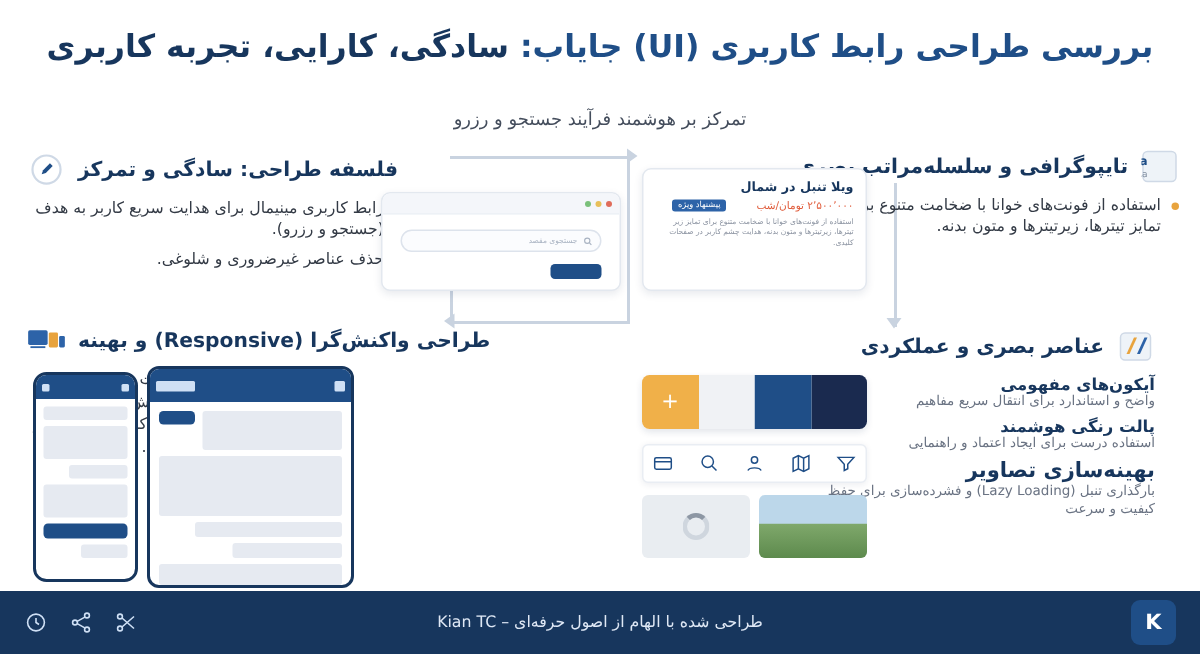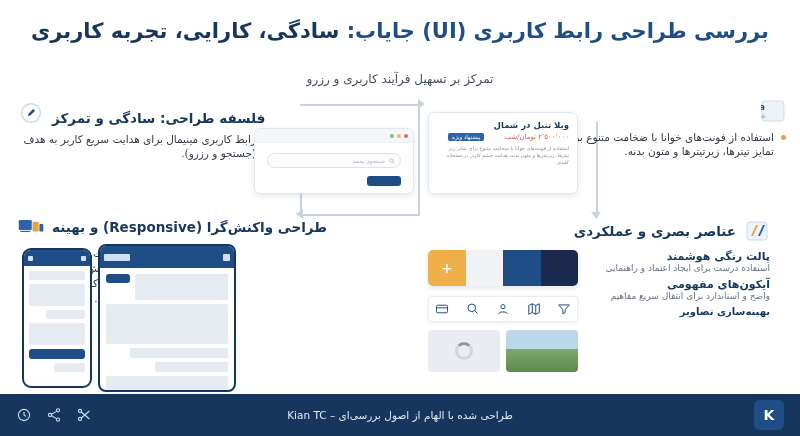--- a/index.html
+++ b/index.html
@@ -155,44 +155,45 @@
 </style>
 </head>
 <body>
 
 <div class="page">
 
   <div class="header">
     <div class="title">
       <span class="accent">بررسی طراحی رابط کاربری (UI) جایاب:</span><span> سادگی، کارایی، تجربه کاربری</span>
     </div>
-    <div class="subtitle">تمرکز بر تسهیل فرآیند کاربری و رزرو</div>
+    <div class="subtitle">تمرکز بر هوشمند فرآیند جستجو و رزرو</div>
   </div>
 
   <div class="hline" style="top:104px; left:300px; width:118px;"></div>
   <div class="arrow-r" style="top:99px; left:418px;"></div>
   <div class="vline" style="top:104px; left:418px; height:110px;"></div>
   <div class="hline" style="top:214px; left:300px; width:120px;"></div>
   <div class="arrow-l" style="top:209px; left:296px;"></div>
   <div class="vline" style="top:122px; left:596px; height:96px;"></div>
   <div class="arrow-d" style="top:212px; left:591px;"></div>
   <div class="vline" style="top:128px; left:300px; height:88px;"></div>
 
   <div id="sec-philosophy">
-    <div class="sec-head" style="justify-content:flex-start; flex-direction:row-reverse;align-items:flex-end;">
+    <div class="sec-head" style="justify-content:flex-start; flex-direction:row-reverse;">
       <div class="sec-icon">
         <svg width="22" height="22" viewBox="0 0 24 24" fill="none" stroke="#1f4e87" stroke-width="1.6">
           <circle cx="12" cy="12" r="10.2" stroke="#cfd9e6"></circle>
           <path d="M8.5 15.5l1-3 5-5 2 2-5 5-3 1z" fill="#1f4e87" stroke="none"></path>
         </svg>
       </div>
       <div class="sec-title">فلسفه طراحی: سادگی و تمرکز</div>
     </div>
     <ul class="bullets">
       <li>رابط کاربری مینیمال برای هدایت سریع کاربر به هدف (جستجو و رزرو).</li>
+      <li>حذف عناصر غیرضروری و شلوغی.</li>
     </ul>
   </div>
 
   <div class="card-search">
     <div class="cs-top">
       <span class="dot" style="background:#e06c5a;"></span>
       <span class="dot" style="background:#e8c05a;"></span>
       <span class="dot" style="background:#7ac07a;"></span>
     </div>
     <div class="cs-body">
@@ -209,20 +210,21 @@
 
   <div id="sec-typography">
     <div class="sec-head">
       <div class="sec-icon">
         <svg width="24" height="24" viewBox="0 0 24 24">
           <rect x="1" y="2" width="22" height="20" rx="3" fill="#eef3f8" stroke="#cfd9e6"></rect>
           <text x="4" y="11" font-size="8" font-family="DejaVu Sans, sans-serif" font-weight="bold" fill="#1f4e87">Aa</text>
           <text x="4" y="19" font-size="6" font-family="DejaVu Sans, sans-serif" fill="#7f8c9e">Aa</text>
         </svg>
       </div>
+      <div class="sec-title">تایپوگرافی و سلسله‌مراتب بصری</div>
     </div>
     <ul class="bullets">
       <li>استفاده از فونت‌های خوانا با ضخامت متنوع برای تمایز تیترها، زیرتیترها و متون بدنه.</li>
     </ul>
   </div>
 
   <div class="card-hotel">
     <div class="ch-title">ویلا تنبل در شمال</div>
     <div class="ch-price">
       <span>۲٬۵۰۰٬۰۰۰ تومان/شب</span>
@@ -285,29 +287,30 @@
         <svg width="24" height="24" viewBox="0 0 24 24">
           <rect x="2" y="3" width="20" height="18" rx="3" fill="#eef3f8" stroke="#cfd9e6"></rect>
           <path d="M6 17l5-11 2 0 -5 11z" fill="#e8a33d"></path>
           <path d="M13 17l5-11 2 0 -5 11z" fill="#2d63a8"></path>
         </svg>
       </div>
       <div class="sec-title">عناصر بصری و عملکردی</div>
     </div>
     <div style="margin-top:6px; direction:rtl; text-align:right;">
       <div style="margin-bottom:5px;">
+        <div style="font-size:11px;font-weight:bold;color:#17365d;">آیکون‌های مفهومی</div>
+        <div class="small-note">واضح و استاندارد برای انتقال سریع مفاهیم</div>
+      </div>
+      <div style="margin-bottom:5px;">
         <div style="font-size:11px;font-weight:bold;color:#17365d;">پالت رنگی هوشمند</div>
         <div class="small-note">استفاده درست برای ایجاد اعتماد و راهنمایی</div>
       </div>
-      <div style="margin-bottom:5px;">
-        <div style="font-size:11px;font-weight:bold;color:#17365d;">آیکون‌های مفهومی</div>
-        <div class="small-note">واضح و استاندارد برای انتقال سریع مفاهیم</div>
-      </div>
       <div>
-        <div style="font-size:10px;font-weight:bold;color:#17365d;">بهینه‌سازی تصاویر</div>
+        <div style="font-size:14px;font-weight:bold;color:#17365d;">بهینه‌سازی تصاویر</div>
+        <div class="small-note" style="line-height:12px;">بارگذاری تنبل (Lazy Loading) و فشرده‌سازی برای حفظ کیفیت و سرعت</div>
       </div>
     </div>
   </div>
 
   <div class="palette">
     <div style="background:#1a2a4f;"></div>
     <div style="background:#1f4e87;"></div>
     <div style="background:#f0f2f5;"></div>
     <div class="plus" style="background:#f0b049;">+</div>
   </div>
@@ -336,21 +339,21 @@
 
   <div class="img-row">
     <div class="img-card img-a"></div>
     <div class="img-card img-b">
       <div class="spinner"></div>
     </div>
   </div>
 
   <div class="footer">
     <div class="logo">K</div>
-    <div>طراحی شده با الهام از اصول بررسی‌ای – Kian TC</div>
+    <div>طراحی شده با الهام از اصول حرفه‌ای – Kian TC</div>
     <div class="ficons">
       <svg width="16" height="16" viewBox="0 0 24 24" fill="none" stroke="#cfe0f5" stroke-width="1.6">
         <circle cx="6" cy="6" r="2.4"></circle>
           <circle cx="6" cy="18" r="2.4"></circle>
           <path d="M8 7.5L20 18M8 16.5L20 6"></path>
       </svg>
       <svg width="16" height="16" viewBox="0 0 24 24" fill="none" stroke="#cfe0f5" stroke-width="1.6">
         <circle cx="18" cy="5" r="2.4"></circle>
           <circle cx="6" cy="12" r="2.4"></circle>
           <circle cx="18" cy="19" r="2.4"></circle>

